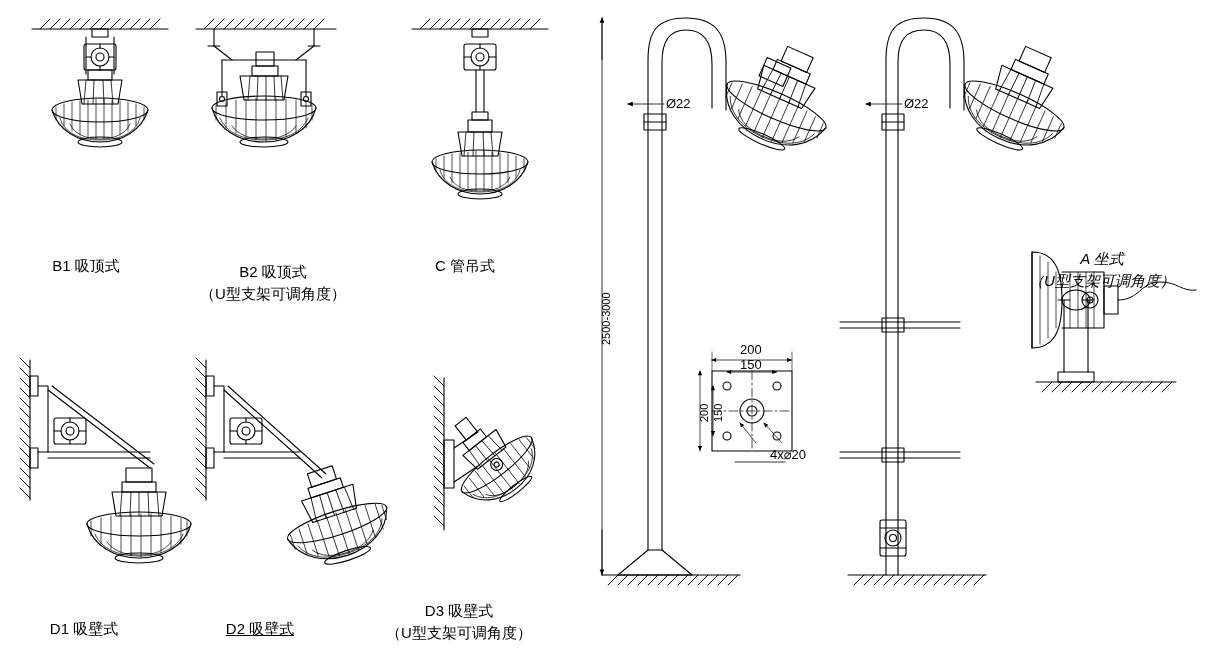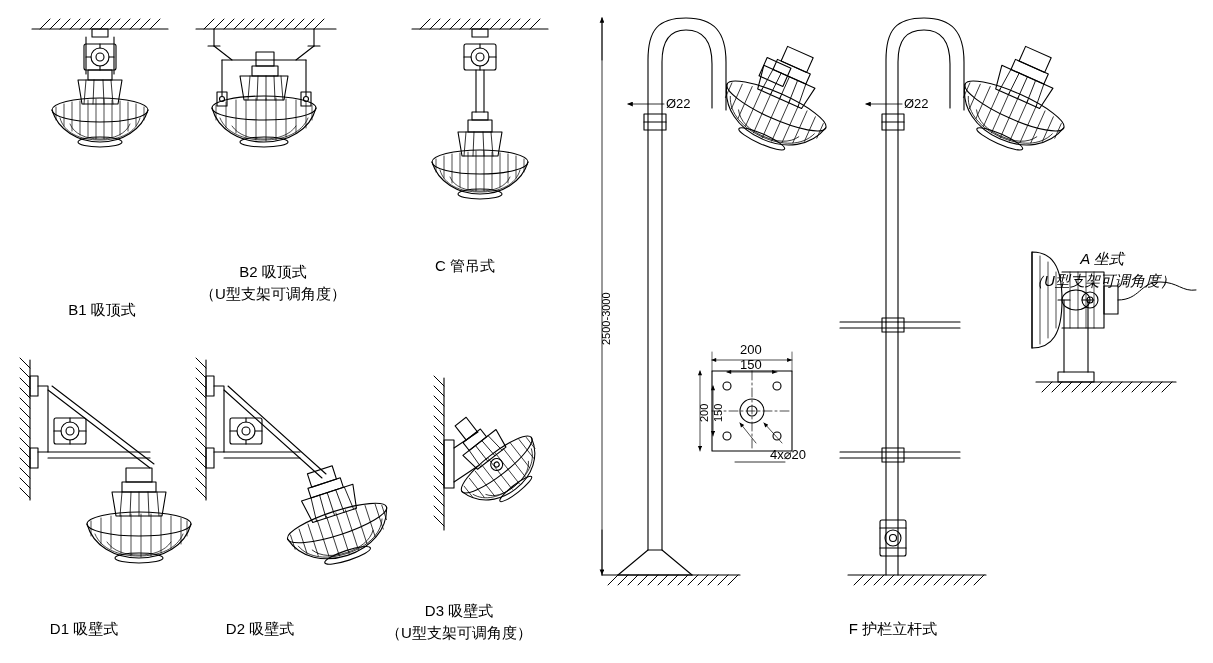--- a/index.html
+++ b/index.html
@@ -642,50 +642,47 @@
         <rect x="1104" y="286" width="14" height="28"></rect>
         <circle cx="1090" cy="300" r="8"></circle>
         <circle cx="1090" cy="300" r="3"></circle>
 
         <path d="M1118,300 C1140,300 1140,282 1160,282 C1178,282 1182,292 1196,290" stroke-width="1"></path>
       </g>
 
     </g>
   </svg>
 
-  <div class="cap" style="left:32px; top:255px; width:140px;margin-top:44px;">
+  <div class="cap" style="left:16px; top:255px; width:140px;">
     <span>B1  吸顶式</span>
   </div>
 
   <div class="cap" style="left:178px; top:237px; width:190px;margin-top:24px;">
     <span>B2  吸顶式</span>
     <span class="l2">（U型支架可调角度）</span>
   </div>
 
   <div class="cap" style="left:400px; top:255px; width:130px;">
     <span>C  管吊式</span>
   </div>
 
   <div class="cap" style="left:14px; top:618px; width:140px;">
     <span>D1  吸壁式</span>
   </div>
 
-  <div class="cap" style="left:190px; top:618px; width:140px;">
+  <div class="cap" style="left:190px; top:618px; width:140px;text-decoration:underline;">
     <span>D2  吸壁式</span>
   </div>
 
   <div class="cap" style="left:364px; top:600px; width:190px;">
     <span>D3  吸壁式</span>
     <span class="l2">（U型支架可调角度）</span>
   </div>
 
 
-  <div class="cap" style="left:808px; top:618px; width:170px;">
-    <span>F  护栏立杆式</span>
-  </div>
 
   <div class="cap" style="left:1002px; top:248px; width:200px;font-style:italic;">
     <span>A  坐式</span>
     <span class="l2">（U型支架可调角度）</span>
   </div>
 
   <div class="dim-v" style="left:600px; top:345px;">2500-3000</div>
 
   <div class="dim" style="left:666px; top:96px;">Ø22</div>
 

